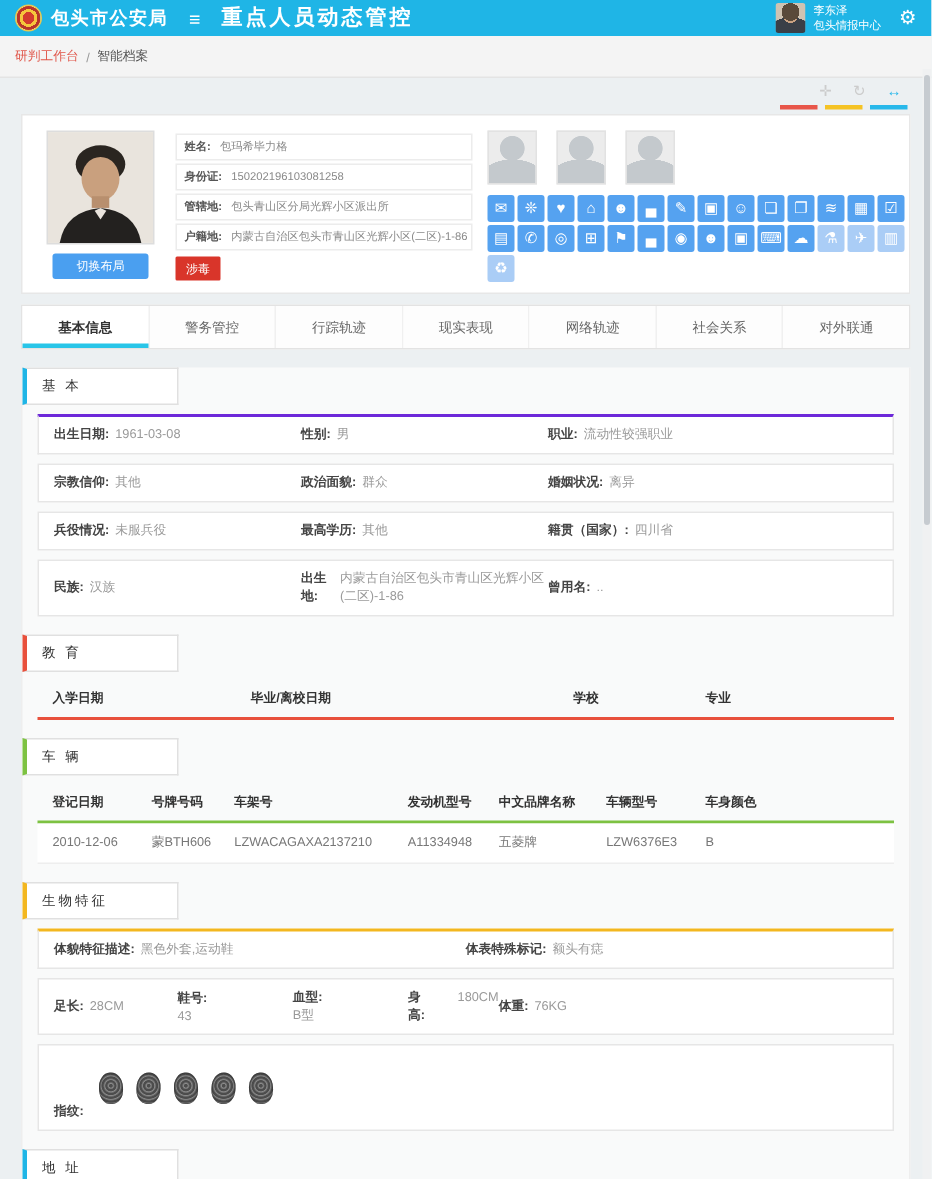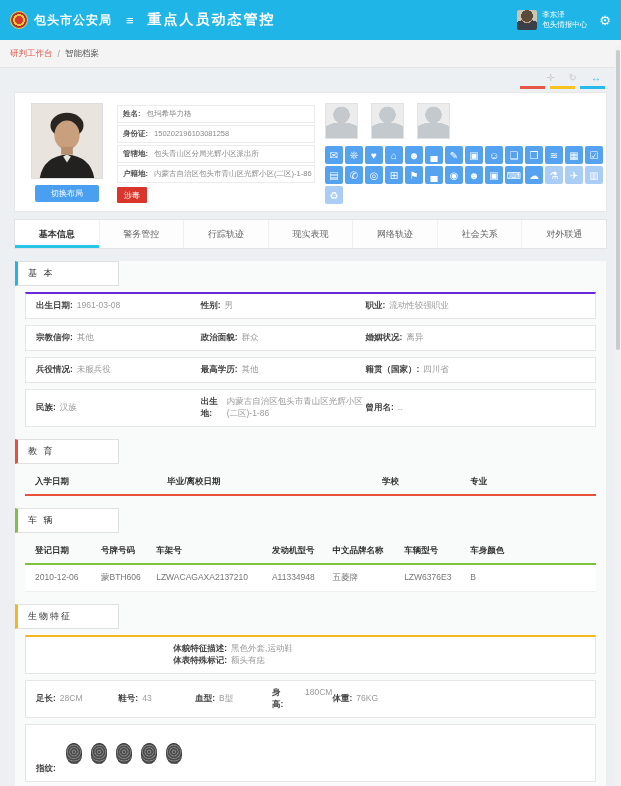--- a/index.html
+++ b/index.html
@@ -1,20 +1,20 @@
 <!DOCTYPE html>
 <html><head>
 <meta charset="utf-8">
 <style>
   * { margin:0; padding:0; box-sizing:border-box; }
   html,body { width:621px; height:786px; overflow:hidden; }
   body { font-family:"Liberation Sans","DejaVu Sans",sans-serif; font-size:9px; color:#555; background:#ecf0f2; position:relative; }
 
   
-  .topbar { height:40px; background:#1fb5e6; display:flex; align-items:center; padding:0 10px; color:#fff; }
+  .topbar { height:24px; background:#1fb5e6; display:flex; align-items:center; padding:0 10px; color:#fff; }
   .logo { width:18px; height:18px; border-radius:50%; flex:0 0 18px;
           background:radial-gradient(circle at 50% 50%, #d43b2e 0 4px, #f5c63c 4px 6px, #b7342a 6px 8px, #f0e6c8 8px 9px);
           border:1px solid #e8c84e; margin-right:6px; }
   .org-name { font-size:12px; font-weight:bold; letter-spacing:1px; }
   .menu-toggle { margin:0 14px; font-size:13px; cursor:pointer; }
   .app-title { font-size:14px; font-weight:bold; letter-spacing:2px; }
   .topbar-right { margin-left:auto; display:flex; align-items:center; }
   .user-avatar { width:20px; height:20px; border-radius:2px; margin-right:5px;
           background:radial-gradient(circle at 50% 30%, #5a4a3a 0 6px, transparent 6px),
                      radial-gradient(circle at 50% 42%, #c9a182 0 5px, transparent 5px),
@@ -66,25 +66,25 @@
 
   
   .panel { margin:6px 14px 0; background:#f9fafa; border:1px solid #eee; border-top:none; padding-bottom:30px; min-height:560px; }
   .section-label { width:104px; background:#fff; border:1px solid #e0e0e0; padding:5px 10px; font-size:9px; color:#333; margin-top:12px; letter-spacing:2px; }
   .bl-blue  { border-left:3px solid #1fb5e6; }
   .bl-red   { border-left:3px solid #e8503c; }
   .bl-green { border-left:3px solid #7dc242; }
   .bl-yellow{ border-left:3px solid #f3b71f; }
   .info-row { background:#fff; border:1px solid #e6e6e6; margin:6px 10px 0; padding:6px 10px; display:flex; align-items:center; font-size:8.5px; }
   .t-blue   { border-top:2px solid #6d28d9; }
-  .t-yellow { border-top:2px solid #f3b71f;flex-direction:column; }
+  .t-yellow { border-top:2px solid #f3b71f; }
   .fl { color:#444; font-weight:bold; margin-right:4px; }
   .fv { color:#9a9a9a; }
   .w30 { width:30%; } .w40 { width:40%; } .w50 { width:50%; }
-  .b15 { width:15%; } .b14 { width:14%; } .b11 { width:11%;gap:12px; }
+  .b15 { width:15%; } .b14 { width:14%;flex-direction:column; } .b11 { width:11%;gap:12px; }
   .cell { display:flex; }
 
   .thead { display:flex; margin:6px 10px 0; padding:6px 10px; font-weight:bold; color:#333; font-size:8.5px; }
   .th-red   { border-bottom:2px solid #e8503c; }
   .th-green { border-bottom:2px solid #7dc242; }
   .th-blue  { border-bottom:2px solid #2d9fe8; }
   .trow { display:flex; margin:0 10px; padding:7px 10px; background:#fff; border-bottom:1px solid #eee; color:#777; font-size:8.5px; }
   .e1{width:24%}.e2{width:39%}.e3{width:16%}.e4{width:21%}
   .v1{width:12%}.v2{width:10%}.v3{width:21%}.v4{width:11%}.v5{width:13%}.v6{width:12%}.v7{flex:1}
   .a1{width:16%}.a2{flex:1}

